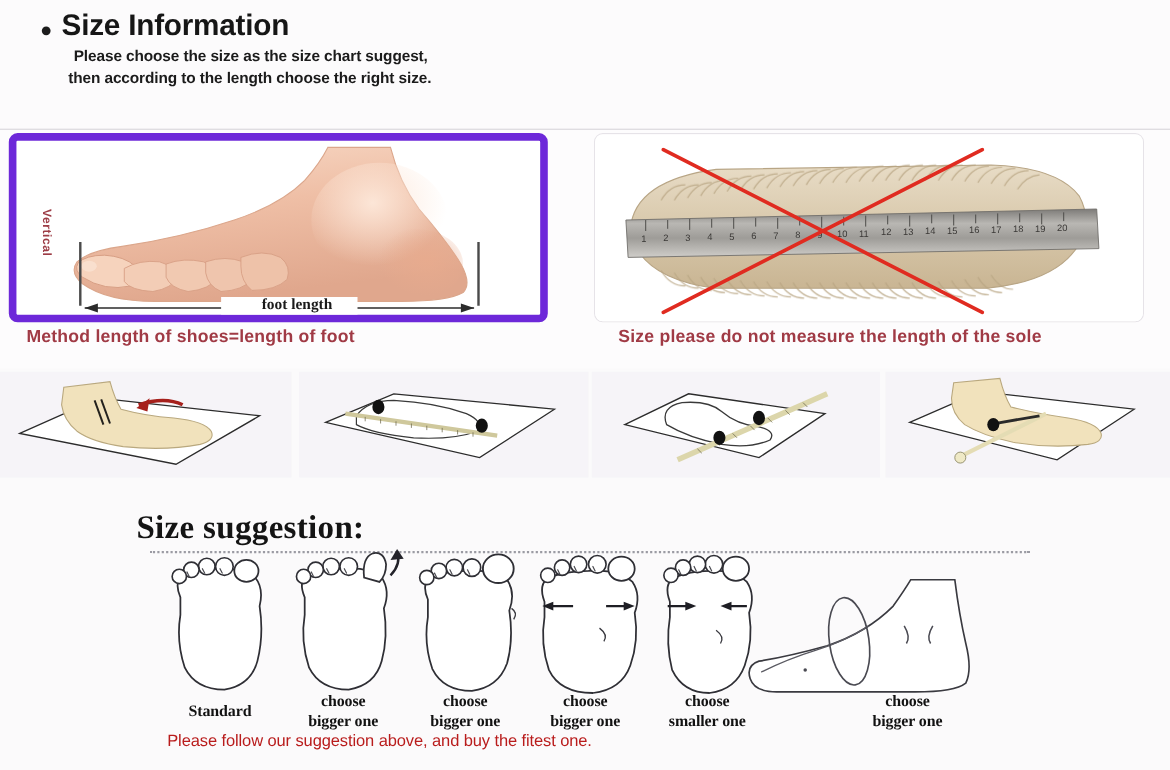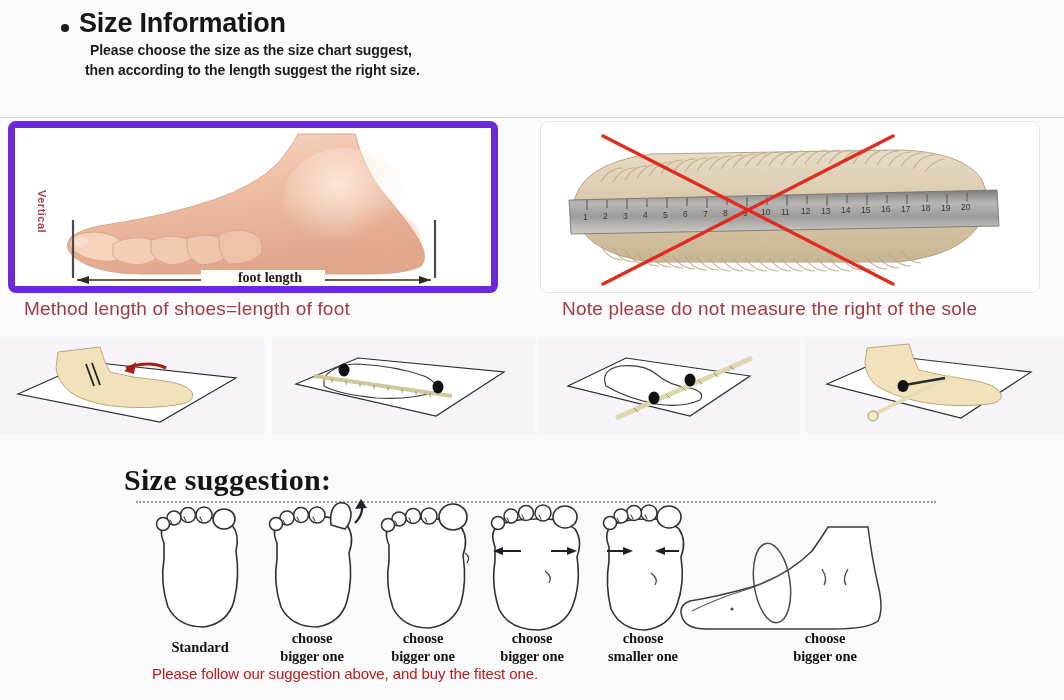--- a/index.html
+++ b/index.html
@@ -6,39 +6,39 @@
   html, body {
     width: 1064px; height: 700px;
     background: #fbfafc;
     font-family: "Liberation Sans", sans-serif;
     overflow: hidden;
   }
   .page { position: relative; width: 1064px; height: 700px; background: #fbfafb; }
 
   
   .header { position: absolute; left: 0; top: 0; width: 1064px; height: 117px;
-            background: #fcfbfc; padding-left: 23px; }
+            background: #fcfbfc; }
   .title-row { display: flex; align-items: flex-start; padding: 8px 0 0 38px; }
   .bullet { width: 8px; height: 8px; border-radius: 50%; background: #1c1c1c;
             margin: 16px 10px 0 0; flex: 0 0 auto; }
   .title { font-size: 27px; font-weight: bold; color: #161616; letter-spacing: -.2px;
            line-height: 1.15; }
   .subtitle { padding-left: 62px; margin-top: 2px; }
   .subtitle div { font-size: 14px; font-weight: bold; color: #1b1b1b;
                   line-height: 1.42; letter-spacing: -.1px; white-space: nowrap; }
   .sub-line-1 { padding-left: 5px; }
 
   
   .photo-band { position: absolute; left: 0; top: 117px; width: 1064px; height: 218px;
                 background: #fdfcfd; border-top: 1px solid #d8d5da; }
   .panel-left  { position: absolute; left: 8px;  top: 3px; width: 490px; height: 172px;
                  background:#fff; border:7px solid #6d28d9; border-radius:8px; overflow:hidden; }
   .panel-right { position: absolute; left: 540px; top: 3px; width: 500px; height: 172px;
                  background:#fff; border:1px solid #e6e3e8; border-radius:8px; overflow:hidden; }
-  .cap { position: absolute; top: 180px; font-size: 19px; font-weight: normal;
+  .cap { position: absolute; top: 180px; font-size: 16px; font-weight: bold;
          color: #a03a45; letter-spacing: .2px; white-space: nowrap; }
   .cap-left { left: 24px; }
   .cap-right { left: 562px; }
 
   
   .vertical-label { position: absolute; left: 36px; top: 72px; font-size: 11px;
      font-weight: bold; color: #9d3d46; writing-mode: vertical-rl;
      letter-spacing: .5px; }
 
   
@@ -81,21 +81,21 @@
 
 <div class="page">
 
   <div class="header">
     <div class="title-row">
       <span class="bullet"></span>
       <span class="title">Size Information</span>
     </div>
     <div class="subtitle">
       <div class="sub-line-1">Please choose the size as the size chart suggest,</div>
-      <div>then according to the length suggest the right size.</div>
+      <div>then according to the length choose the right size.</div>
     </div>
   </div>
 
   <div class="photo-band">
 
     <div class="panel-left">
       <svg width="490" height="172" viewBox="0 0 490 172">
         <defs>
           <linearGradient id="skin" x1="0" y1="0" x2="0.3" y2="1">
             <stop offset="0%" stop-color="#f8d9c6"></stop>
@@ -269,21 +269,21 @@
         </g>
 
         <g stroke="#e02b20" stroke-width="3.4" stroke-linecap="round">
           <line x1="62" y1="14" x2="352" y2="162"></line>
           <line x1="352" y1="14" x2="62" y2="162"></line>
         </g>
       </svg>
     </div>
 
     <div class="cap cap-left">Method length of shoes=length of foot</div>
-    <div class="cap cap-right">Note please do not measure the right of the sole</div>
+    <div class="cap cap-right">Size please do not measure the length of the sole</div>
   </div>
 
   <div class="small-row">
 
     <div class="sp sp1">
       <svg width="265" height="96" viewBox="0 0 265 96">
         <rect width="265" height="96" fill="#f6f4f8"></rect>
         <polygon points="18,56 90,24 236,40 160,84" fill="#ffffff" stroke="#2c2c2c" stroke-width="1.2"></polygon>
         <path d="M58 14 L100 9 Q104 24 110 34 Q132 40 158 42 Q186 45 192 54
                  Q196 62 182 66 Q150 72 112 68 Q84 64 70 54 Q58 44 56 30 Z" fill="#f1e2bc" stroke="#b9a87e" stroke-width="1"></path>

